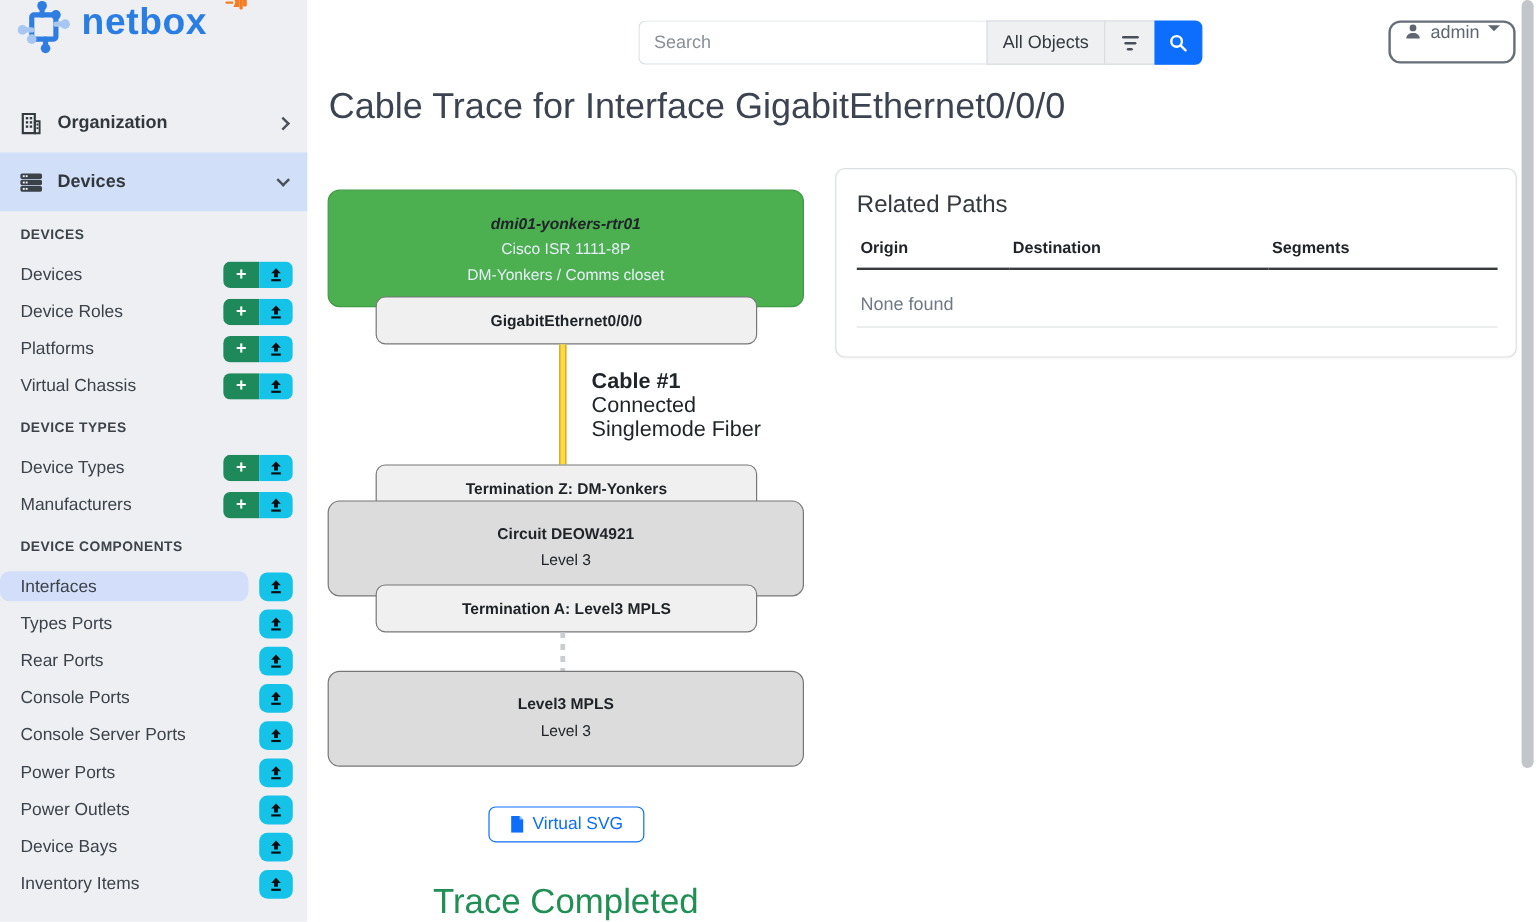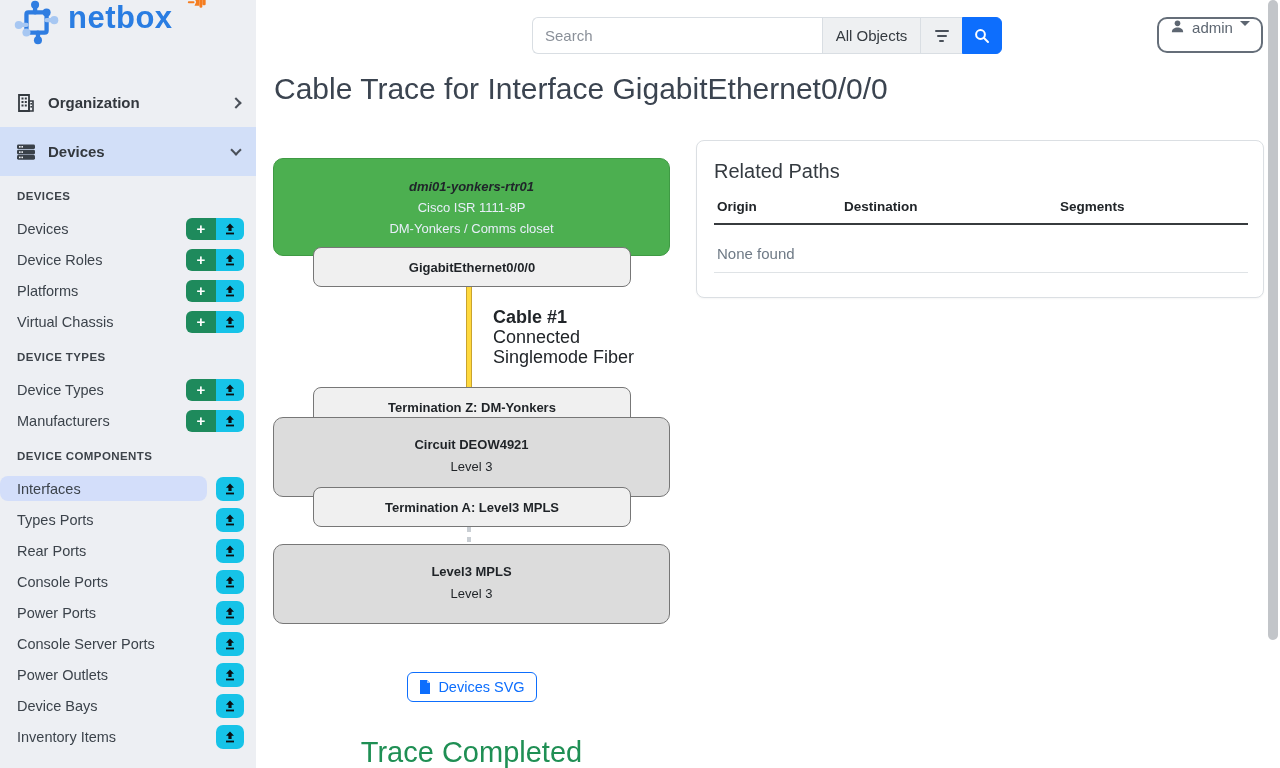--- a/index.html
+++ b/index.html
@@ -74,21 +74,21 @@
   .box-device .dev-name { font-weight:bold; color:#20252a;font-style:italic; }
   .box-device .dev-sub  { color:#e8eef9; }
   .box-small { width:318px; height:40px; left:40px; background:#f0f0f0; border-radius:8px;
                font-weight:bold; justify-content:center; }
   .box-iface { top:89px; }
   .box-termz { top:229px; }
   .box-terma { top:329px; }
   .box-big { left:0; width:397px; height:80px; background:#dcdcdc; border-radius:10px;
              justify-content:flex-start; padding-top:19px; gap:7px; }
   .box-circuit { top:259px;text-align:right; }
-  .box-farend  { top:386px; }
+  .box-farend  { top:401px; }
   .box-big .b1 { font-weight:bold; }
   .cable-line { position:absolute; left:193px; top:129px; width:6px; height:100px;
                 background:#ffd93e; border-left:1px solid #c9a32e; border-right:1px solid #c9a32e; }
   .cable-text { position:absolute; left:220px; top:149px; font-size:18px; color:#212529;
                 line-height:20px; }
   .cable-text .c1 { font-weight:bold; }
   .dash-line { position:absolute; left:194px; top:369px; width:4px; height:40px;
                background:repeating-linear-gradient(to bottom,#c9ced3 0 5px,transparent 5px 10px); }
   .dl-btn { position:absolute; left:134px; top:514px; width:130px; height:30px;
             border:1px solid #0d6efd; border-radius:6px; background:#fff; color:#0d6efd;
@@ -305,30 +305,30 @@
   <div class="side-row">
     <span class="side-label">Console Ports</span>
     <button class="btn-up solo">
         <svg width="12" height="12" viewBox="0 0 12 12">
           <path d="M6 0.5 L10 4.8 H7.6 V8 H4.4 V4.8 H2 Z" fill="#0b0f12"></path>
           <rect x="2" y="9.6" width="8" height="1.8" fill="#0b0f12"></rect>
         </svg>
       </button>
   </div>
   <div class="side-row">
+    <span class="side-label">Console Server Ports</span>
+    <button class="btn-up solo">
+        <svg width="12" height="12" viewBox="0 0 12 12">
+          <path d="M6 0.5 L10 4.8 H7.6 V8 H4.4 V4.8 H2 Z" fill="#0b0f12"></path>
+          <rect x="2" y="9.6" width="8" height="1.8" fill="#0b0f12"></rect>
+        </svg>
+      </button>
+  </div>
+  <div class="side-row">
     <span class="side-label">Power Ports</span>
-    <button class="btn-up solo">
-        <svg width="12" height="12" viewBox="0 0 12 12">
-          <path d="M6 0.5 L10 4.8 H7.6 V8 H4.4 V4.8 H2 Z" fill="#0b0f12"></path>
-          <rect x="2" y="9.6" width="8" height="1.8" fill="#0b0f12"></rect>
-        </svg>
-      </button>
-  </div>
-  <div class="side-row">
-    <span class="side-label">Console Server Ports</span>
     <button class="btn-up solo">
         <svg width="12" height="12" viewBox="0 0 12 12">
           <path d="M6 0.5 L10 4.8 H7.6 V8 H4.4 V4.8 H2 Z" fill="#0b0f12"></path>
           <rect x="2" y="9.6" width="8" height="1.8" fill="#0b0f12"></rect>
         </svg>
       </button>
   </div>
   <div class="side-row">
     <span class="side-label">Power Outlets</span>
     <button class="btn-up solo">
@@ -424,21 +424,21 @@
     <div class="tnode box-big box-farend">
       <span class="b1">Level3 MPLS</span>
       <span>Level 3</span>
     </div>
 
     <button class="dl-btn">
       <svg width="12" height="14" viewBox="0 0 12 14">
         <path d="M1 0 h7 l3 3 v11 h-10 Z" fill="#0d6efd"></path>
         <path d="M8 0 l3 3 h-3 Z" fill="#9ec4fb"></path>
       </svg>
-      <span>Devices SVG</span>
+      <span>Virtual SVG</span>
     </button>
 
     <div class="trace-status">Trace Completed</div>
   </div>
 
   <div class="card">
     <div class="card-title">Related Paths</div>
     <table class="ptable">
       <thead>
         <tr>

